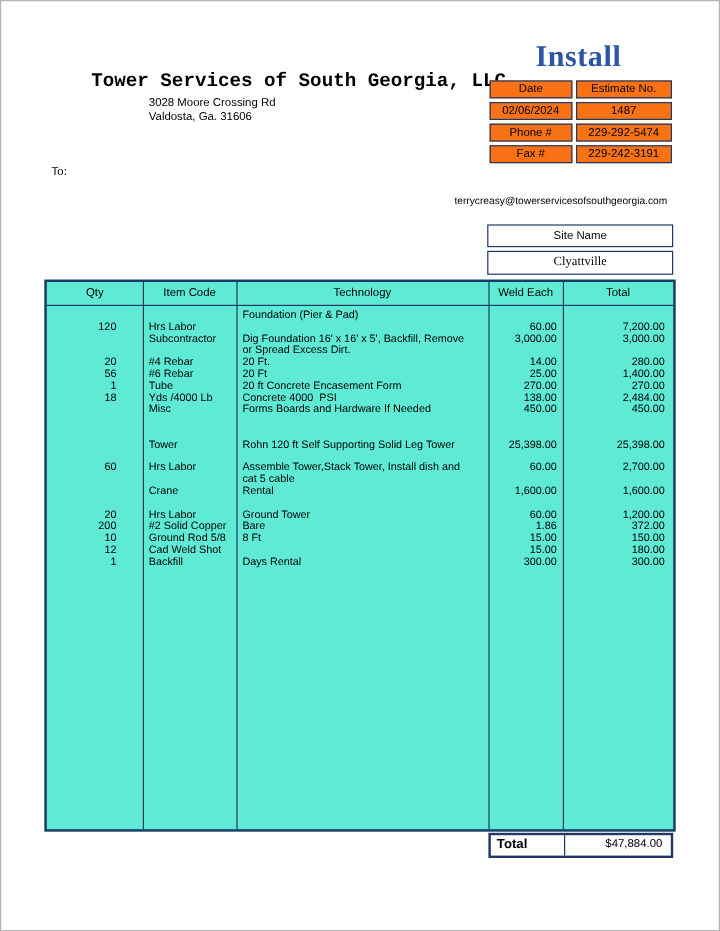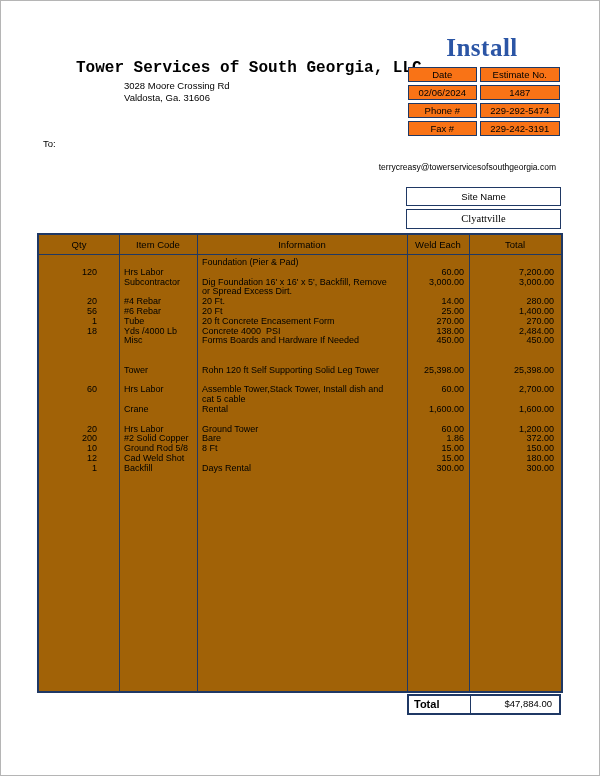--- a/index.html
+++ b/index.html
@@ -96,21 +96,21 @@
     font-family:"Liberation Serif", serif;
     font-size:10.5px;
     line-height:18px;
   }
 
   .items{
     position:absolute;
     left:36px; top:232px;
     width:526px; height:460px;
     border:2px solid var(--navy);
-    background:#a16207;
+    background:#5eead4;
   }
   .items-header{
     position:absolute;
     top:0; left:0; right:0; height:20px;
     border-bottom:1px solid var(--navy);
     display:grid;
     grid-template-columns:80px 78px 210px 62px 92px;
     align-items:center;
     text-align:center;
     font-size:9.5px;
@@ -203,21 +203,21 @@
 
   <div class="email">terrycreasy@towerservicesofsouthgeorgia.com</div>
 
   <div class="site-box site-label-box">Site Name</div>
   <div class="site-box site-value-box">Clyattville</div>
 
   <div class="items">
     <div class="items-header">
       <div>Qty</div>
       <div>Item Code</div>
-      <div>Information</div>
+      <div>Technology</div>
       <div>Weld Each</div>
       <div>Total</div>
     </div>
     <div class="vline vl1"></div>
     <div class="vline vl2"></div>
     <div class="vline vl3"></div>
     <div class="vline vl4"></div>
     <div class="items-body" id="items-body">
         <div class="cell c-qty"></div>
         <div class="cell c-code"></div>

